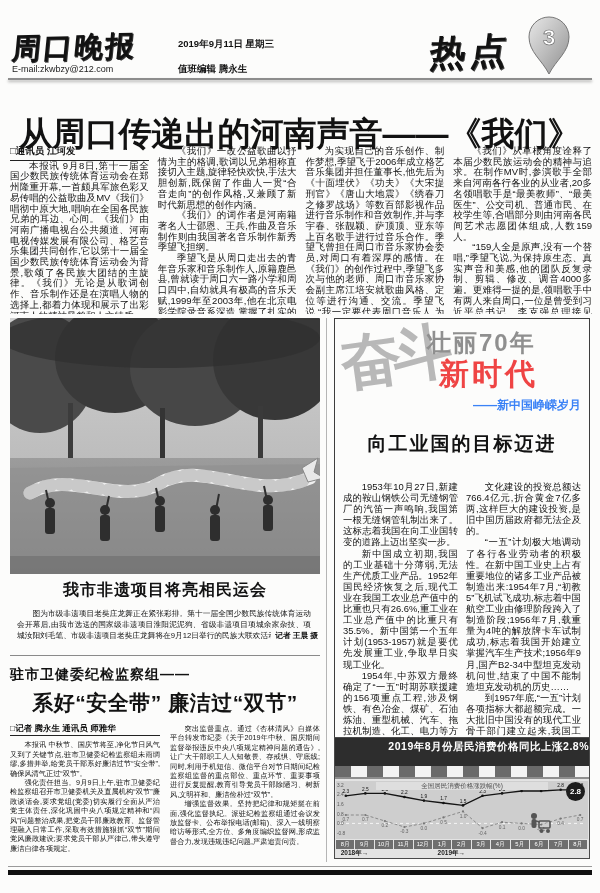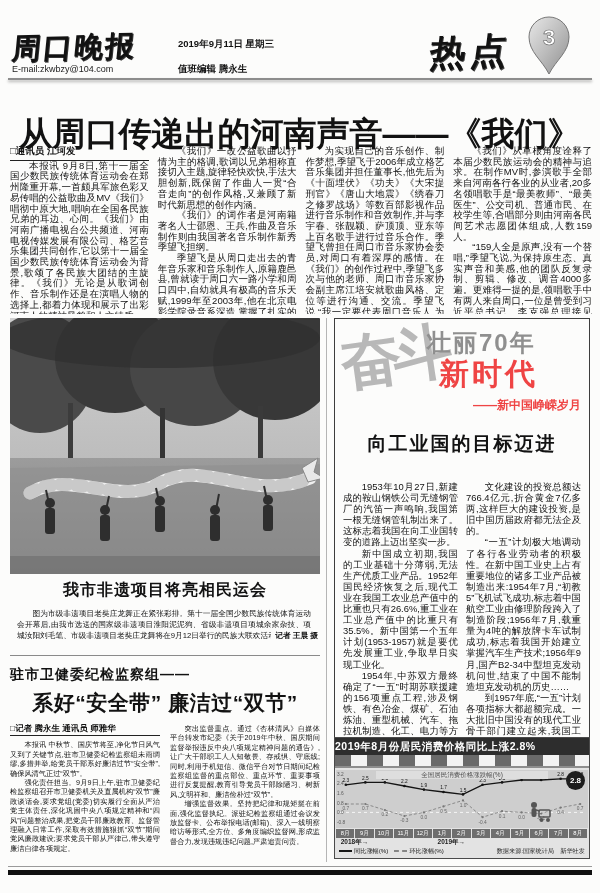--- a/index.html
+++ b/index.html
@@ -34,36 +34,36 @@
   .cap-credit{position:absolute;right:2px;bottom:0;font-weight:bold;background:#fcfcfb;padding-left:4px}
   .vdivider{position:absolute;left:326px;top:318px;height:544px;width:1px;background:#b5b5b5}
   
   .sidebar{position:absolute;left:334px;top:318px;width:256px;height:424px;border:1px solid #3d3d3d;
            padding:8px 8px 4px;box-sizing:border-box;overflow:hidden;background:#fcfcfb}
   .sb-head{position:relative;height:98px}
   .sb-calli{position:absolute;left:-2px;top:4px;font-size:60px;font-weight:900;color:#b8b8b8;
             transform:rotate(-8deg);line-height:.9;letter-spacing:-8px}
   .sb-line1{position:absolute;left:84px;top:0;font-size:24px;font-weight:900;color:#8f8f8f;letter-spacing:2px}
   .sb-line2{position:absolute;left:96px;top:27px;font-size:30px;font-weight:900;color:#ef4444;letter-spacing:3px}
-  .sb-line3{position:absolute;right:0;top:70px;font-size:12px;font-weight:bold;color:#ef4444}
+  .sb-line3{position:absolute;right:0;top:70px;font-size:12px;font-weight:bold;color:#3b82f6}
   .sb-headline{text-align:center;font-size:19px;font-weight:900;margin:6px 0 24px;letter-spacing:2px}
   .sb-cols{display:flex;gap:8px;font-size:9.4px;line-height:11.1px;text-align:justify}
   .sb-col{flex:1}
   
   .bottom-article{position:absolute;left:10px;top:666px;width:310px}
   .kicker{font-size:14px;font-weight:bold;letter-spacing:1px}
   .ba-headline{font-size:21px;font-weight:900;text-align:center;margin:5px 0 7px;letter-spacing:.5px;white-space:nowrap}
   .ba-byline{font-size:8.5px;font-weight:bold;border-bottom:1px solid #222;padding-bottom:2px;margin-bottom:4px;text-indent:0}
   .ba-cols{display:flex;gap:10px;height:128px;overflow:hidden}
   .ba-col{flex:1;font-size:7.2px;line-height:9.4px;text-align:justify}
   
   .chart{position:absolute;left:334px;top:737px;width:256px;height:122px;background:#e3e3e3;
          border:1px solid #4a4a4a;box-sizing:border-box;overflow:hidden}
-  .chart-title{background:#2d2d2d;color:#fff;font-weight:900;font-size:10.5px;text-align:left;
-               height:17px;line-height:17px;letter-spacing:.5px;white-space:nowrap}
+  .chart-title{background:#2d2d2d;color:#fff;font-weight:900;font-size:10.5px;text-align:right;
+               height:28px;line-height:17px;letter-spacing:.5px;white-space:nowrap}
   .awning{height:11px;background:repeating-linear-gradient(90deg,#6a6a6a 0 16px,#f3f3f3 16px 32px);
           border-bottom:2px solid #8e8e8e}
   .plot{position:relative;height:58px;background:#cecece;margin:2px 1px 0}
   .chart-subtitle{position:absolute;left:16%;right:16%;top:1px;background:#dedede;color:#4e4e4e;
                   font-size:6.5px;text-align:center;line-height:8px;z-index:2}
   .plot-svg{position:absolute;left:0;top:0;z-index:1}
   .badge{position:absolute;right:3px;top:1px;width:19px;height:19px;background:#1d1d1d;color:#fff;
          border-radius:50%;font-size:8px;font-weight:bold;text-align:center;line-height:19px;z-index:3}
   .shopper{position:absolute;right:34px;bottom:4px;z-index:2}
   .months{display:flex;margin:1px 1px 0;height:9px}
@@ -77,21 +77,21 @@
   
   .bottom-rule-thin{position:absolute;left:8px;right:8px;top:866px;height:1px;background:#9a9a9a}
   .bottom-rule-thick{position:absolute;left:8px;right:8px;top:870px;height:5px;background:#101010}
 </style>
 </head>
 <body>
 
 <div class="header">
   <div class="masthead">周口晚报</div>
   <div class="pub-date">2019年9月11日 星期三</div>
-  <div class="contact">E-mail:zkwbzy@104.com</div>
+  <div class="contact">E-mail:zkwbzy@212.com</div>
   <div class="editor">值班编辑 腾永生</div>
   <div class="section-label">热点</div>
   <svg class="page-pin" viewBox="0 0 46 60">
     <defs>
       <linearGradient id="ping" x1="0" y1="0" x2="1" y2="1">
         <stop offset="0" stop-color="#e8e8e8"></stop>
           <stop offset=".5" stop-color="#bdbdbd"></stop>
           <stop offset="1" stop-color="#8f8f8f"></stop>
       </linearGradient>
     </defs>

